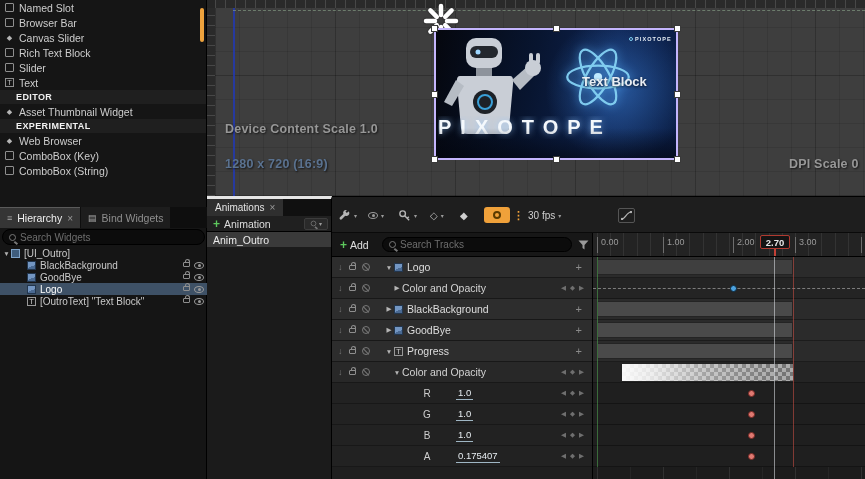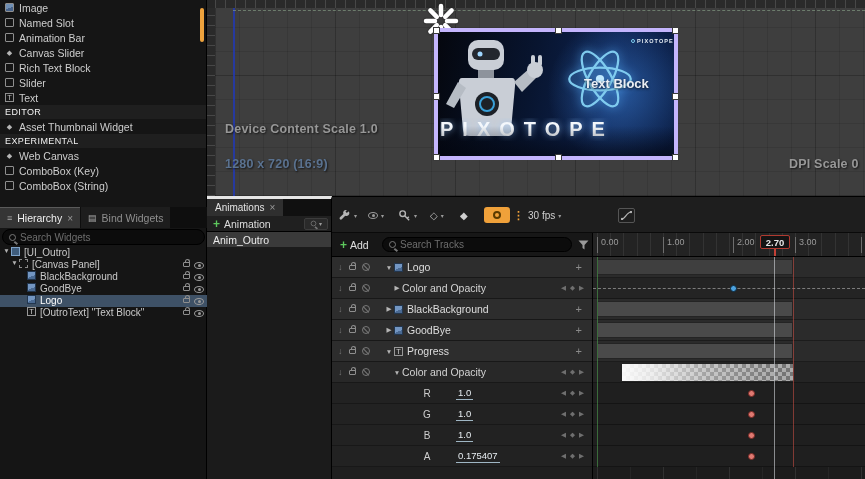--- a/index.html
+++ b/index.html
@@ -17,36 +17,36 @@
   .slash{width:8px;height:8px;border:1px solid #787878;border-radius:50%;position:relative;flex:none}
   .slash::after{content:"";position:absolute;left:-0.5px;top:3px;width:8px;height:1px;background:#787878;transform:rotate(45deg)}
 
   
   #left{position:absolute;left:0;top:0;width:207px;height:479px;background:#151515;border-right:1px solid #000}
   .pitem{height:15px;display:flex;align-items:center;gap:5px;padding-left:5px;font-size:10.5px;color:#cdcdcd}
   .pic{width:9px;height:9px;border:1px solid #8f8f8f;border-radius:1px;flex:none}
   .pic.fill{background:linear-gradient(160deg,#6f8fb5 55%,#46628a 55%)}
   .pdi{color:#b5b5b5;font-size:7px;width:9px;text-align:center;flex:none}
   .ptx{width:9px;height:9px;border:1px solid #8f8f8f;color:#bbb;font-size:7.5px;line-height:7px;text-align:center;flex:none}
-  .psec{height:14px;line-height:14px;background:#1f1f1f;color:#f2f2f2;font-weight:normal;font-size:9px;padding-left:5px;letter-spacing:.4px}
+  .psec{height:14px;line-height:14px;background:#1f1f1f;color:#f2f2f2;font-weight:bold;font-size:9px;padding-left:16px;letter-spacing:.4px}
   #pal-scroll{position:absolute;left:200px;top:8px;width:4px;height:34px;background:#efa33d;border-radius:2px}
 
   #htabs{position:absolute;left:0;top:207px;width:207px;height:21px;background:#0e0e0e;display:flex}
   .htab{display:flex;align-items:center;gap:5px;padding:0 7px;font-size:10.5px;height:21px}
   .htab.active{background:#353535;color:#f0f0f0;border-top:1px solid #5a5a5a}
   .htab.inactive{background:#1d1d1d;color:#8f8f8f;margin-left:1px}
   .tclose{color:#9a9a9a;font-size:10px}
   .tmenu{color:#aaa;font-size:9px}
 
   .searchbox{position:absolute;display:flex;align-items:center;background:#0c0c0c;border:1px solid #000;border-radius:9px}
   .searchbox input{flex:1;background:transparent;border:none;outline:none;color:#bdbdbd;font-size:10px;font-family:"Liberation Sans",sans-serif;min-width:0}
   .searchbox input::placeholder{color:#6e6e6e}
 
   #htree{position:absolute;left:0;top:247px;width:207px}
-  .hrow{height:12px;display:flex;font-size:10px;color:#c9c9c9;position:relative;padding-right:20px}
+  .hrow{height:12px;display:flex;align-items:center;font-size:10px;color:#c9c9c9;position:relative;padding-right:20px}
   .hrow.sel{background:#3e5166;color:#fff}
   .hexp{width:9px;font-size:6.5px;color:#b0b0b0;text-align:center;flex:none}
   .hico{width:9px;height:9px;flex:none;margin-right:4px}
   .hico.widget{background:#3f5d7d;border:1px solid #7fa3c8}
   .hico.canvas{border:1px dashed #8a8a8a}
   .hico.img{background:linear-gradient(160deg,#7396c2 60%,#4a6a93 60%);border:1px solid #22364e}
   .hico.txt{border:1px solid #999;color:#ccc;font-size:7.5px;line-height:7px;text-align:center}
   .hlock{position:absolute;right:17px;top:3px}
   .heye{position:absolute;right:3px;top:2.5px}
 
@@ -59,21 +59,21 @@
     background-image:
       repeating-linear-gradient(90deg,rgba(0,0,0,.10) 0 1px,transparent 1px 24px),
       repeating-linear-gradient(0deg,rgba(0,0,0,.10) 0 1px,transparent 1px 24px),
       repeating-linear-gradient(90deg,rgba(0,0,0,.14) 0 1px,transparent 1px 120px),
       repeating-linear-gradient(0deg,rgba(0,0,0,.14) 0 1px,transparent 1px 120px)}
   #vp-guide-v{position:absolute;left:26px;top:8px;width:2px;bottom:0;background:#2438a8;opacity:.9}
   #vp-guide-h{position:absolute;left:26px;top:10px;right:0;border-top:1px dashed rgba(145,175,145,.55)}
   .ovtext{position:absolute;font-weight:bold;font-size:12.5px;color:#979797;text-shadow:1px 1px 2px rgba(0,0,0,.65);letter-spacing:.2px;white-space:nowrap}
   .ovtext.blue{color:#5a7290}
 
-  #imgw{position:absolute;left:227px;top:28px;width:244px;height:132px;border:4px solid #c4b5fd}
+  #imgw{position:absolute;left:227px;top:28px;width:244px;height:132px;border:2px solid #c4b5fd}
   #imgc{position:absolute;inset:0;overflow:hidden;background:linear-gradient(100deg,#05070e 0%,#081530 40%,#0e2350 70%,#0a1c42 100%)}
   #imgglow{position:absolute;left:90px;top:0;width:154px;height:132px;background:radial-gradient(circle at 60% 45%,rgba(60,130,220,.55),transparent 62%)}
   .handle{position:absolute;width:7px;height:7px;background:#fff;border:1px solid #3a3a3a;z-index:5}
   #brand-small{position:absolute;left:193px;top:6px;font-size:5.5px;font-weight:bold;letter-spacing:1.1px;color:#e6edf4;display:flex;align-items:center;gap:2px}
   #brand-small .ring{width:4px;height:4px;border:1px solid #7fd0f2;border-radius:50%;flex:none}
   #textblock{position:absolute;left:146px;top:44px;font-size:13px;font-weight:bold;color:#eaeef4;text-shadow:0 1px 3px rgba(0,0,0,.8)}
   #brand-large{position:absolute;left:2px;top:86px;right:2px;font-size:20px;font-weight:bold;letter-spacing:9px;color:#f4f8fc;white-space:nowrap;overflow:hidden;text-shadow:0 0 7px rgba(150,200,255,.75)}
   #imgshade{position:absolute;left:0;right:0;bottom:0;height:30px;background:linear-gradient(transparent,rgba(2,4,12,.6))}
   #atom{filter:drop-shadow(0 0 5px rgba(90,180,255,.9))}
 
@@ -137,30 +137,26 @@
   .clab{width:14px;text-align:center;color:#cfcfcf;margin-left:88px}
   .cval{margin-left:22px;font-size:9.5px;color:#e6ecf0;border-bottom:1px solid #9fb6c4;padding:0 2px 1px}
 </style>
 </head>
 <body>
 
 <div id="root">
 
   <div id="left">
     <div class="pitem">
-        <span class="pic fill"></span>
-        <span>Image</span>
-      </div>
-    <div class="pitem">
         <span class="pic"></span>
         <span>Named Slot</span>
       </div>
     <div class="pitem">
         <span class="pic"></span>
-        <span>Animation Bar</span>
+        <span>Browser Bar</span>
       </div>
     <div class="pitem">
         <span class="pdi">◆</span>
         <span>Canvas Slider</span>
       </div>
     <div class="pitem">
         <span class="pic"></span>
         <span>Rich Text Block</span>
       </div>
     <div class="pitem">
@@ -173,21 +169,21 @@
       </div>
 
     <div class="psec">EDITOR</div>
     <div class="pitem">
         <span class="pdi">◆</span>
         <span>Asset Thumbnail Widget</span>
       </div>
     <div class="psec">EXPERIMENTAL</div>
     <div class="pitem">
         <span class="pdi">◆</span>
-        <span>Web Canvas</span>
+        <span>Web Browser</span>
       </div>
     <div class="pitem">
         <span class="pic"></span>
         <span>ComboBox (Key)</span>
       </div>
     <div class="pitem">
         <span class="pic"></span>
         <span>ComboBox (String)</span>
       </div>
 
@@ -208,27 +204,20 @@
     <div class="searchbox" style="left:2px;top:229px;width:203px;height:16px">
       <span class="mag" style="margin:0 4px 0 6px"></span>
       <input readonly="" placeholder="Search Widgets" style="">
     </div>
 
     <div id="htree">
       <div class="hrow" style="padding-left:2px">
         <span class="hexp">▼</span>
         <span class="hico widget"></span>
         <span>[UI_Outro]</span>
-      </div>
-      <div class="hrow" style="padding-left:10px">
-        <span class="hexp">▼</span>
-        <span class="hico canvas"></span>
-        <span>[Canvas Panel]</span>
-        <span class="lock hlock"></span>
-        <span class="eye heye"></span>
       </div>
       <div class="hrow" style="padding-left:27px">
         <span class="hico img"></span>
         <span>BlackBackground</span>
         <span class="lock hlock"></span>
         <span class="eye heye"></span>
       </div>
       <div class="hrow" style="padding-left:27px">
         <span class="hico img"></span>
         <span>GoodBye</span>

